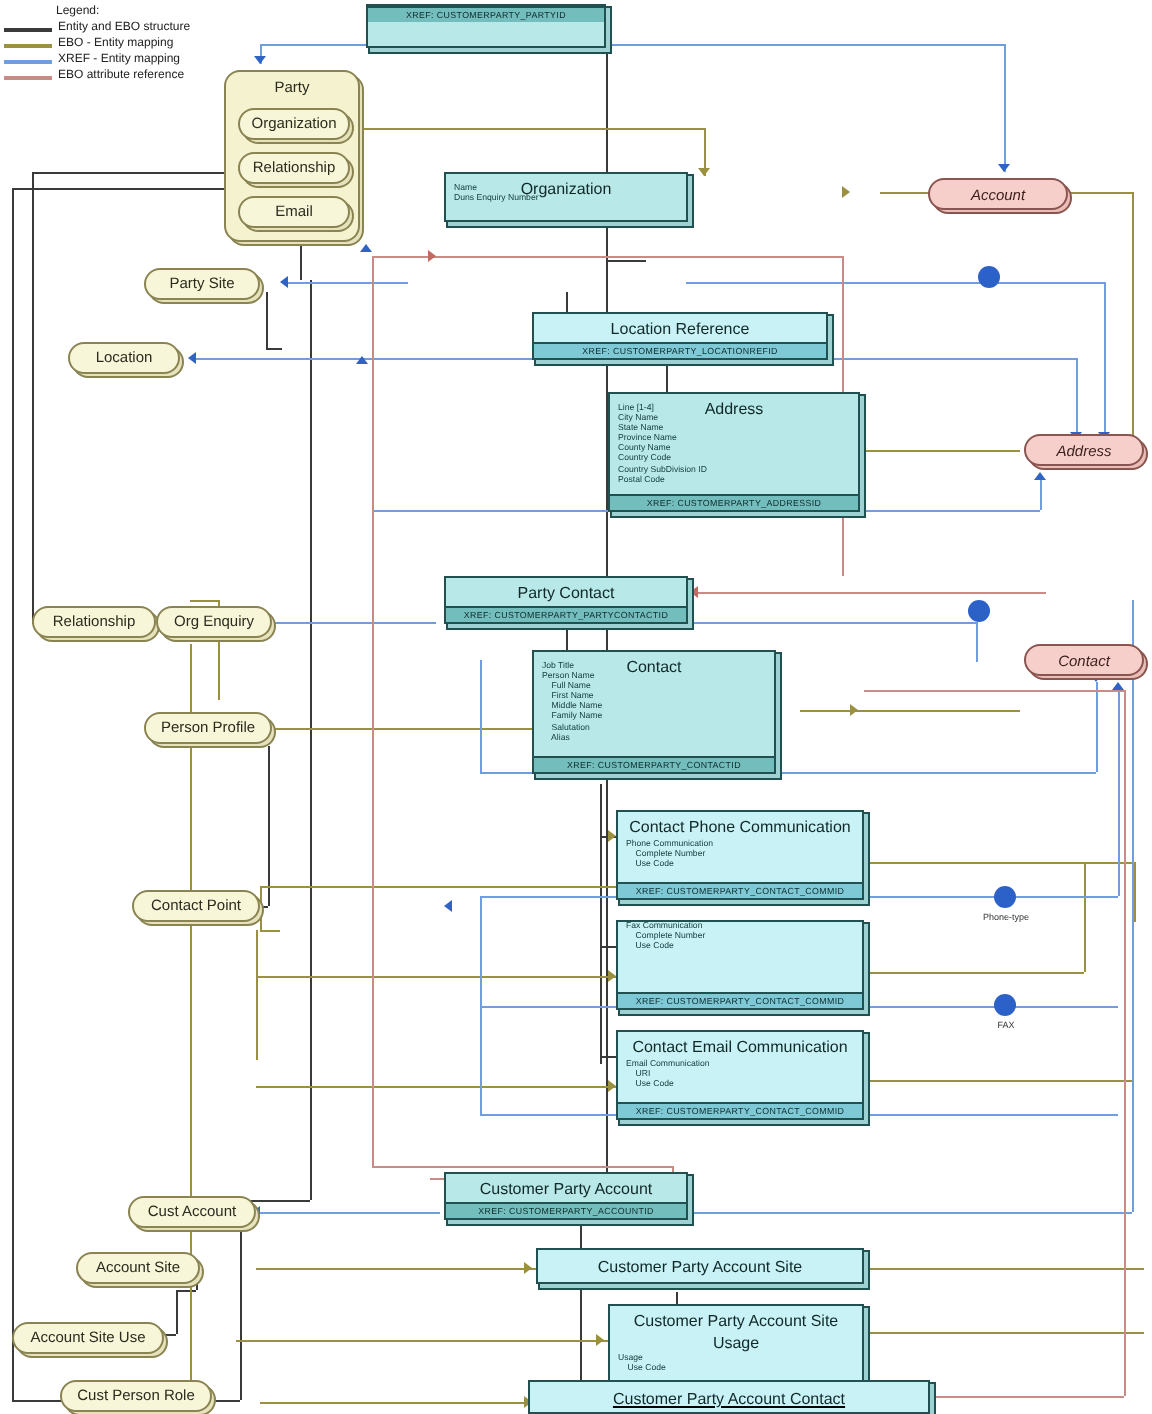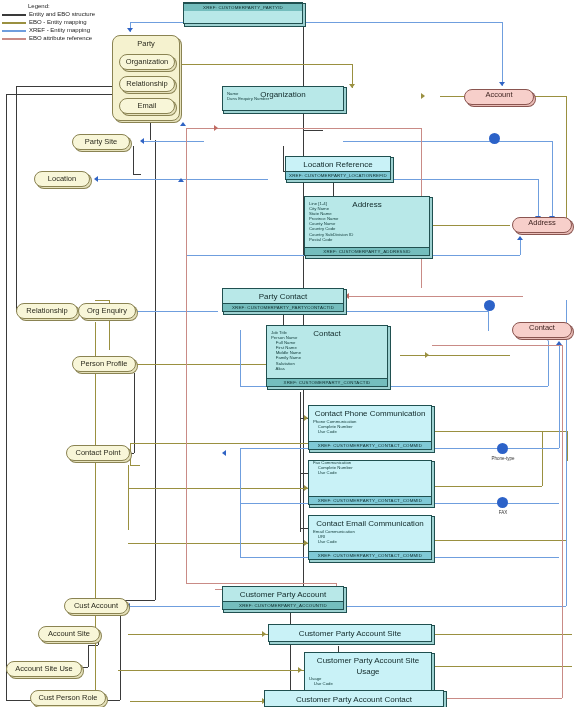--- a/index.html
+++ b/index.html
@@ -20,22 +20,22 @@
   .ebo{position:absolute;box-sizing:border-box;background:#f8f6d8;border:1px solid #8a8352;
        border-radius:9px;text-align:center;color:#2b2b1e;font-size:7.5px;line-height:1;
        display:flex;align-items:center;justify-content:center;
        box-shadow:2px 2px 0 -1px #e6e2bc, 2px 2px 0 0 #8a8352;}
   .ebo.grp{display:block;background:#f5f2cf;border-radius:8px;}
   .ebo.grp > .gt{font-size:7.5px;padding-top:4px;display:block;}
 
   
   .xbox{position:absolute;box-sizing:border-box;background:#f7cfca;border:1px solid #8a5550;
         border-radius:9px;text-align:center;color:#3a1f1c;font-size:7.5px;
-        display:flex;align-items:flex-start;justify-content:center;
-        box-shadow:2px 2px 0 -1px #eabdb7, 2px 2px 0 0 #8a5550;}
+        display:flex;align-items:center;justify-content:center;
+        box-shadow:2px 2px 0 -1px #eabdb7, 2px 2px 0 0 #8a5550;font-style:italic;}
 
   
   .ln{position:absolute;}
   .h{height:0;border-top-width:1px;border-top-style:solid;}
   .v{width:0;border-left-width:1px;border-left-style:solid;}
   .c-struct{border-color:#3a3a3a;}
   .c-ebo{border-color:#9a9040;}
   .c-xref{border-color:#6f9ede;}
   .c-attr{border-color:#c98b86;}
 
@@ -258,21 +258,21 @@
     <div class="xref">XREF: CUSTOMERPARTY_PARTYID</div>
   </div>
 
   <div class="ent" style="left:222px;top:86px;width:122px;height:25px;">
     <div class="ttl">Organization</div>
     <div class="attrs" style="margin-top:-10px;">Name
 Duns Enquiry Number</div>
   </div>
 
 
-  <div class="ent lite" style="left:266px;top:156px;width:106px;height:24px;margin-left:19px;">
+  <div class="ent lite" style="left:266px;top:156px;width:148px;height:24px;">
     <div class="ttl">Location Reference</div>
     <div class="xref">XREF: CUSTOMERPARTY_LOCATIONREFID</div>
   </div>
 
   <div class="ent" style="left:304px;top:196px;width:126px;height:60px;">
     <div class="ttl">Address</div>
     <div class="attrs" style="margin-top:-10px;">Line [1-4]
 City Name
 State Name
 Province Name
@@ -332,21 +332,21 @@
   <div class="ent lite" style="left:268px;top:624px;width:164px;height:18px;">
     <div class="ttl" style="padding-top:3px;">Customer Party Account Site</div>
   </div>
 
   <div class="ent lite" style="left:304px;top:652px;width:128px;height:44px;">
     <div class="ttl">Customer Party Account Site Usage</div>
     <div class="attrs" style="margin-top:-2px;">Usage
     Use Code</div>
   </div>
 
-  <div class="ent lite" style="left:264px;top:690px;width:180px;height:17px;">
+  <div class="ent lite" style="left:264px;top:690px;width:201px;height:17px;text-decoration:underline;">
     <div class="ttl" style="padding-top:3px;">Customer Party Account Contact</div>
   </div>
 
   <div class="ebo grp" style="left:112px;top:35px;width:68px;height:86px;">
     <span class="gt">Party</span>
     <div class="ebo" style="left:6px;top:18px;width:56px;height:16px;">
       <span>Organization</span>
     </div>
     <div class="ebo" style="left:6px;top:40px;width:56px;height:16px;">
       <span>Relationship</span>

